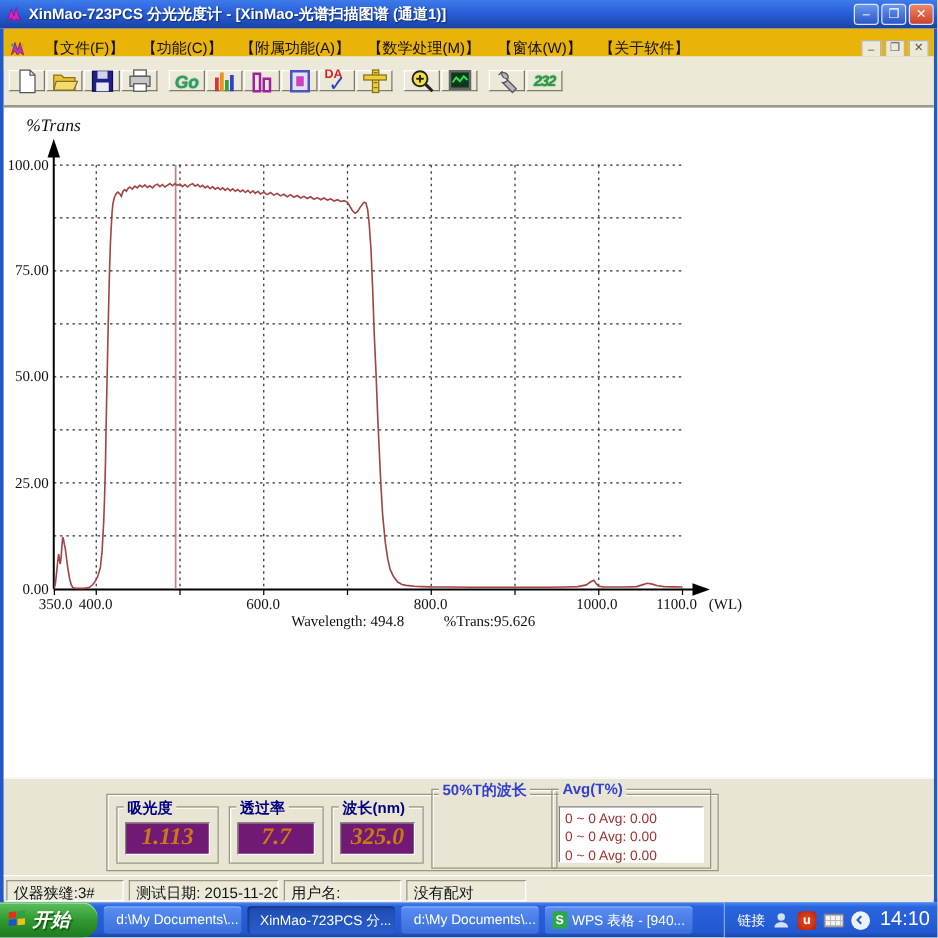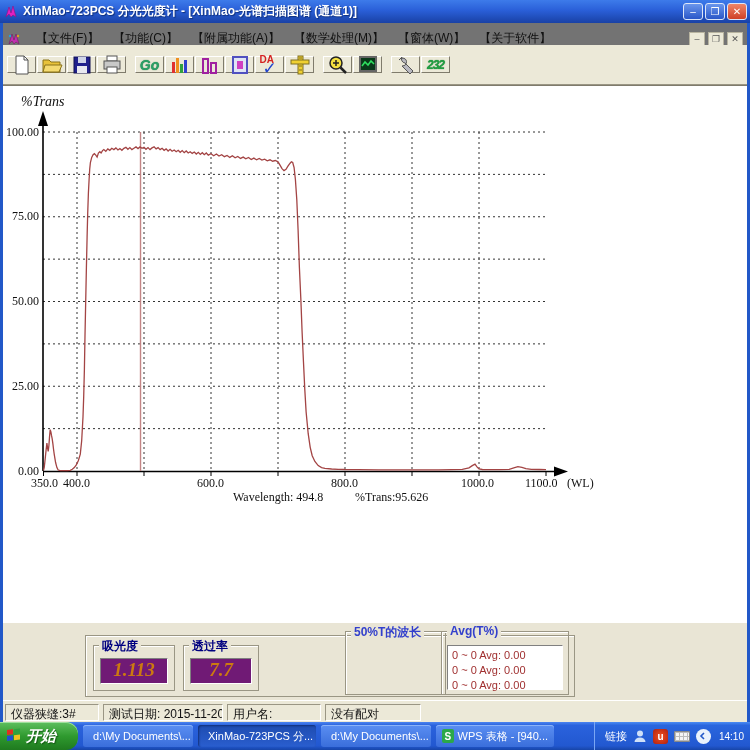--- a/index.html
+++ b/index.html
@@ -18,21 +18,21 @@
     display:flex; align-items:center; justify-content:center;
     background:linear-gradient(180deg,#6a96ec,#2a57c8); }
   .winbtn.close { background:linear-gradient(180deg,#ee8668,#cf4027); }
 
   
   .appbody { position:absolute; left:0; top:23px; width:750px; height:699px;
     border-left:3px solid #2258c8; border-right:3px solid #2258c8; border-bottom:3px solid #2258c8;
     background:#ece9d8; }
 
   
-  .menubar { position:absolute; left:0; top:0; width:744px; height:32px; background:#737373;
+  .menubar { position:absolute; left:0; top:0; width:744px; height:32px; background:#eab308;
     border-bottom:1px solid #c8c4b0; display:flex; align-items:center; padding:0 4px; }
   .menu-ico { width:14px; height:14px; margin-right:8px; }
   .menu-item { font-size:12px; color:#111; padding:2px 7px; white-space:nowrap; cursor:default; }
   .mdi-btns { margin-left:auto; display:flex; gap:3px; }
   .mdi-btn { width:16px; height:14px; border:1px solid #b8b4a0; background:#ece9d8; color:#555;
     font-size:9px; display:flex; align-items:center; justify-content:center; }
 
   
   .toolbar { position:absolute; left:0; top:22px; width:744px; height:40px; background:#ece9d8;
     border-bottom:1px solid #9a9684; display:flex; align-items:center; padding:0 4px; }
@@ -87,21 +87,21 @@
     box-shadow:inset 0 1px 0 #9fe09f; display:flex; align-items:center; padding-left:6px; gap:4px; }
   .start-label { color:#fff; font-size:15px; font-weight:bold; font-style:italic; text-shadow:1px 1px 1px #145a14; }
   .taskitem { height:22px; margin-left:5px; border-radius:3px; display:flex; align-items:center; gap:4px;
     padding:0 6px; background:linear-gradient(180deg,#5a8ef2,#3a6edb); box-shadow:inset 0 1px 0 #8ab2f8;
     color:#fff; font-size:11px; white-space:nowrap; overflow:hidden; }
   .taskitem.active { background:linear-gradient(180deg,#1e4cb0,#2a5ecf); box-shadow:inset 1px 1px 2px #123078; }
   .tray { margin-left:auto; height:28px; display:flex; align-items:center; gap:6px; padding:0 6px 0 10px;
     background:linear-gradient(180deg,#4b8cf4 0%,#2a66de 12%,#2258d0 85%,#1745a8 100%);
     border-left:1px solid #7aa6f4; }
   .tray-label { color:#fff; font-size:11px; }
-  .clock { color:#fff; font-size:10px; margin-left:2px;text-align:center; }
+  .clock { color:#fff; font-size:16px; margin-left:2px;text-align:center; }
   .chev { width:15px; height:15px; border-radius:50%; background:#eaf2fc; display:flex; align-items:center; justify-content:center; }
   .kbd-ico { width:16px; height:11px; background:#f4f4f4; border:1px solid #888; border-radius:1px;
     background-image:linear-gradient(#bbb 1px,transparent 1px),linear-gradient(90deg,#bbb 1px,transparent 1px);
     background-size:4px 4px; }
   .sogou { width:15px; height:15px; border-radius:3px; background:radial-gradient(#f05020,#b02010);
     color:#fff; font-size:10px; font-weight:bold; display:flex; align-items:center; justify-content:center; }
   .wps-ico { width:14px; height:14px; border-radius:2px; background:#2ba84a; color:#fff; font-weight:bold;
     font-size:10px; display:flex; align-items:center; justify-content:center; }
 </style>
 </head>
@@ -288,20 +288,26 @@
         <div class="valbox">
           <span class="val">1.113</span>
           </div>
       </div>
       <div class="grp" style="left:180px;top:22px;width:76px;height:46px">
         <div class="grp-label">透过率</div>
         <div class="valbox">
           <span class="val">7.7</span>
           </div>
       </div>
+      <div class="grp" style="left:262px;top:22px;width:74px;height:46px">
+        <div class="grp-label">波长(nm)</div>
+        <div class="valbox">
+          <span class="val">325.0</span>
+          </div>
+      </div>
       <div class="grp" style="left:342px;top:8px;width:101px;height:64px">
         <div class="grp-label blue">50%T的波长</div>
       </div>
       <div class="grp" style="left:438px;top:8px;width:128px;height:64px">
         <div class="grp-label blue">Avg(T%)</div>
         <div class="listbox">
           <div class="listrow">0 ~ 0 Avg: 0.00</div>
           <div class="listrow">0 ~ 0 Avg: 0.00</div>
           <div class="listrow">0 ~ 0 Avg: 0.00</div>
         </div>

